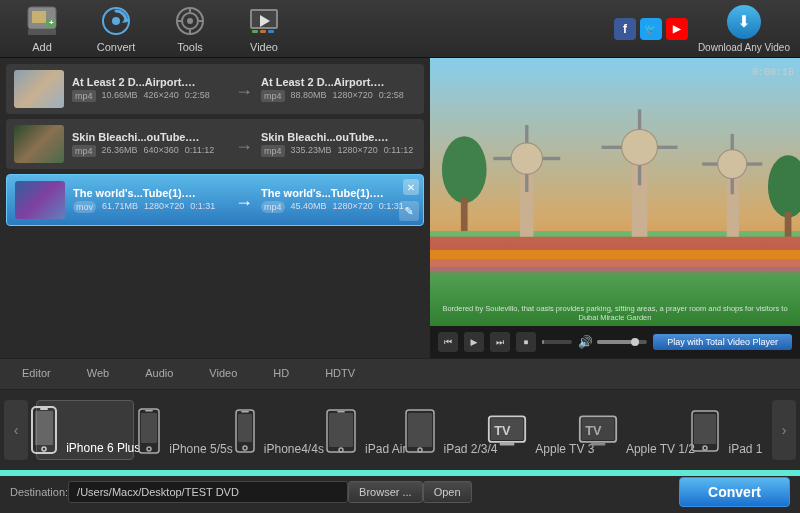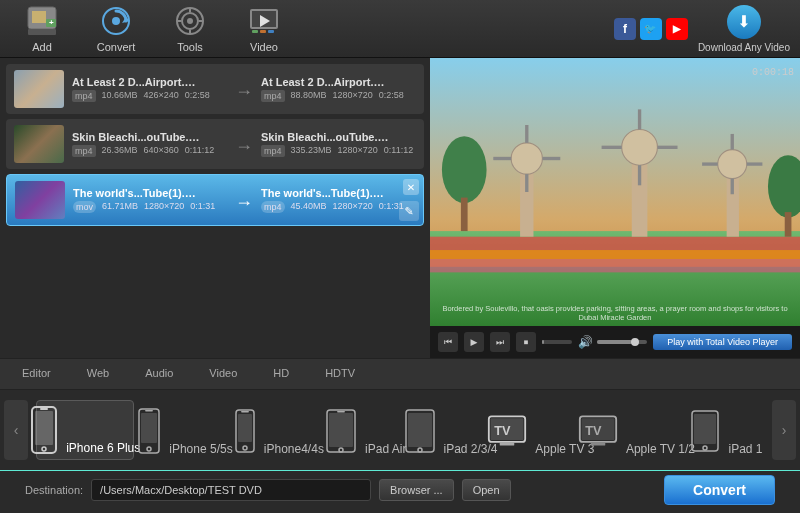--- a/index.html
+++ b/index.html
@@ -399,23 +399,22 @@
       white-space: nowrap;
     }
     .device-item.selected .device-label { color: #fff; }
 
     
     .destination-bar {
       display: flex;
       align-items: center;
       background: #2a2a2a;
       height: 38px;
-      padding: 0 25px;
-      gap: 8px;
-      border-top: 1px solid #5eead4;
+      padding: 0 10px;
+      border-top: 6px solid #5eead4;
     }
     .dest-label {
       font-size: 11px;
       color: #aaa;
       white-space: nowrap;
     }
     .dest-path {
       flex: 1;
       background: #1a1a1a;
       border: 1px solid #444;

